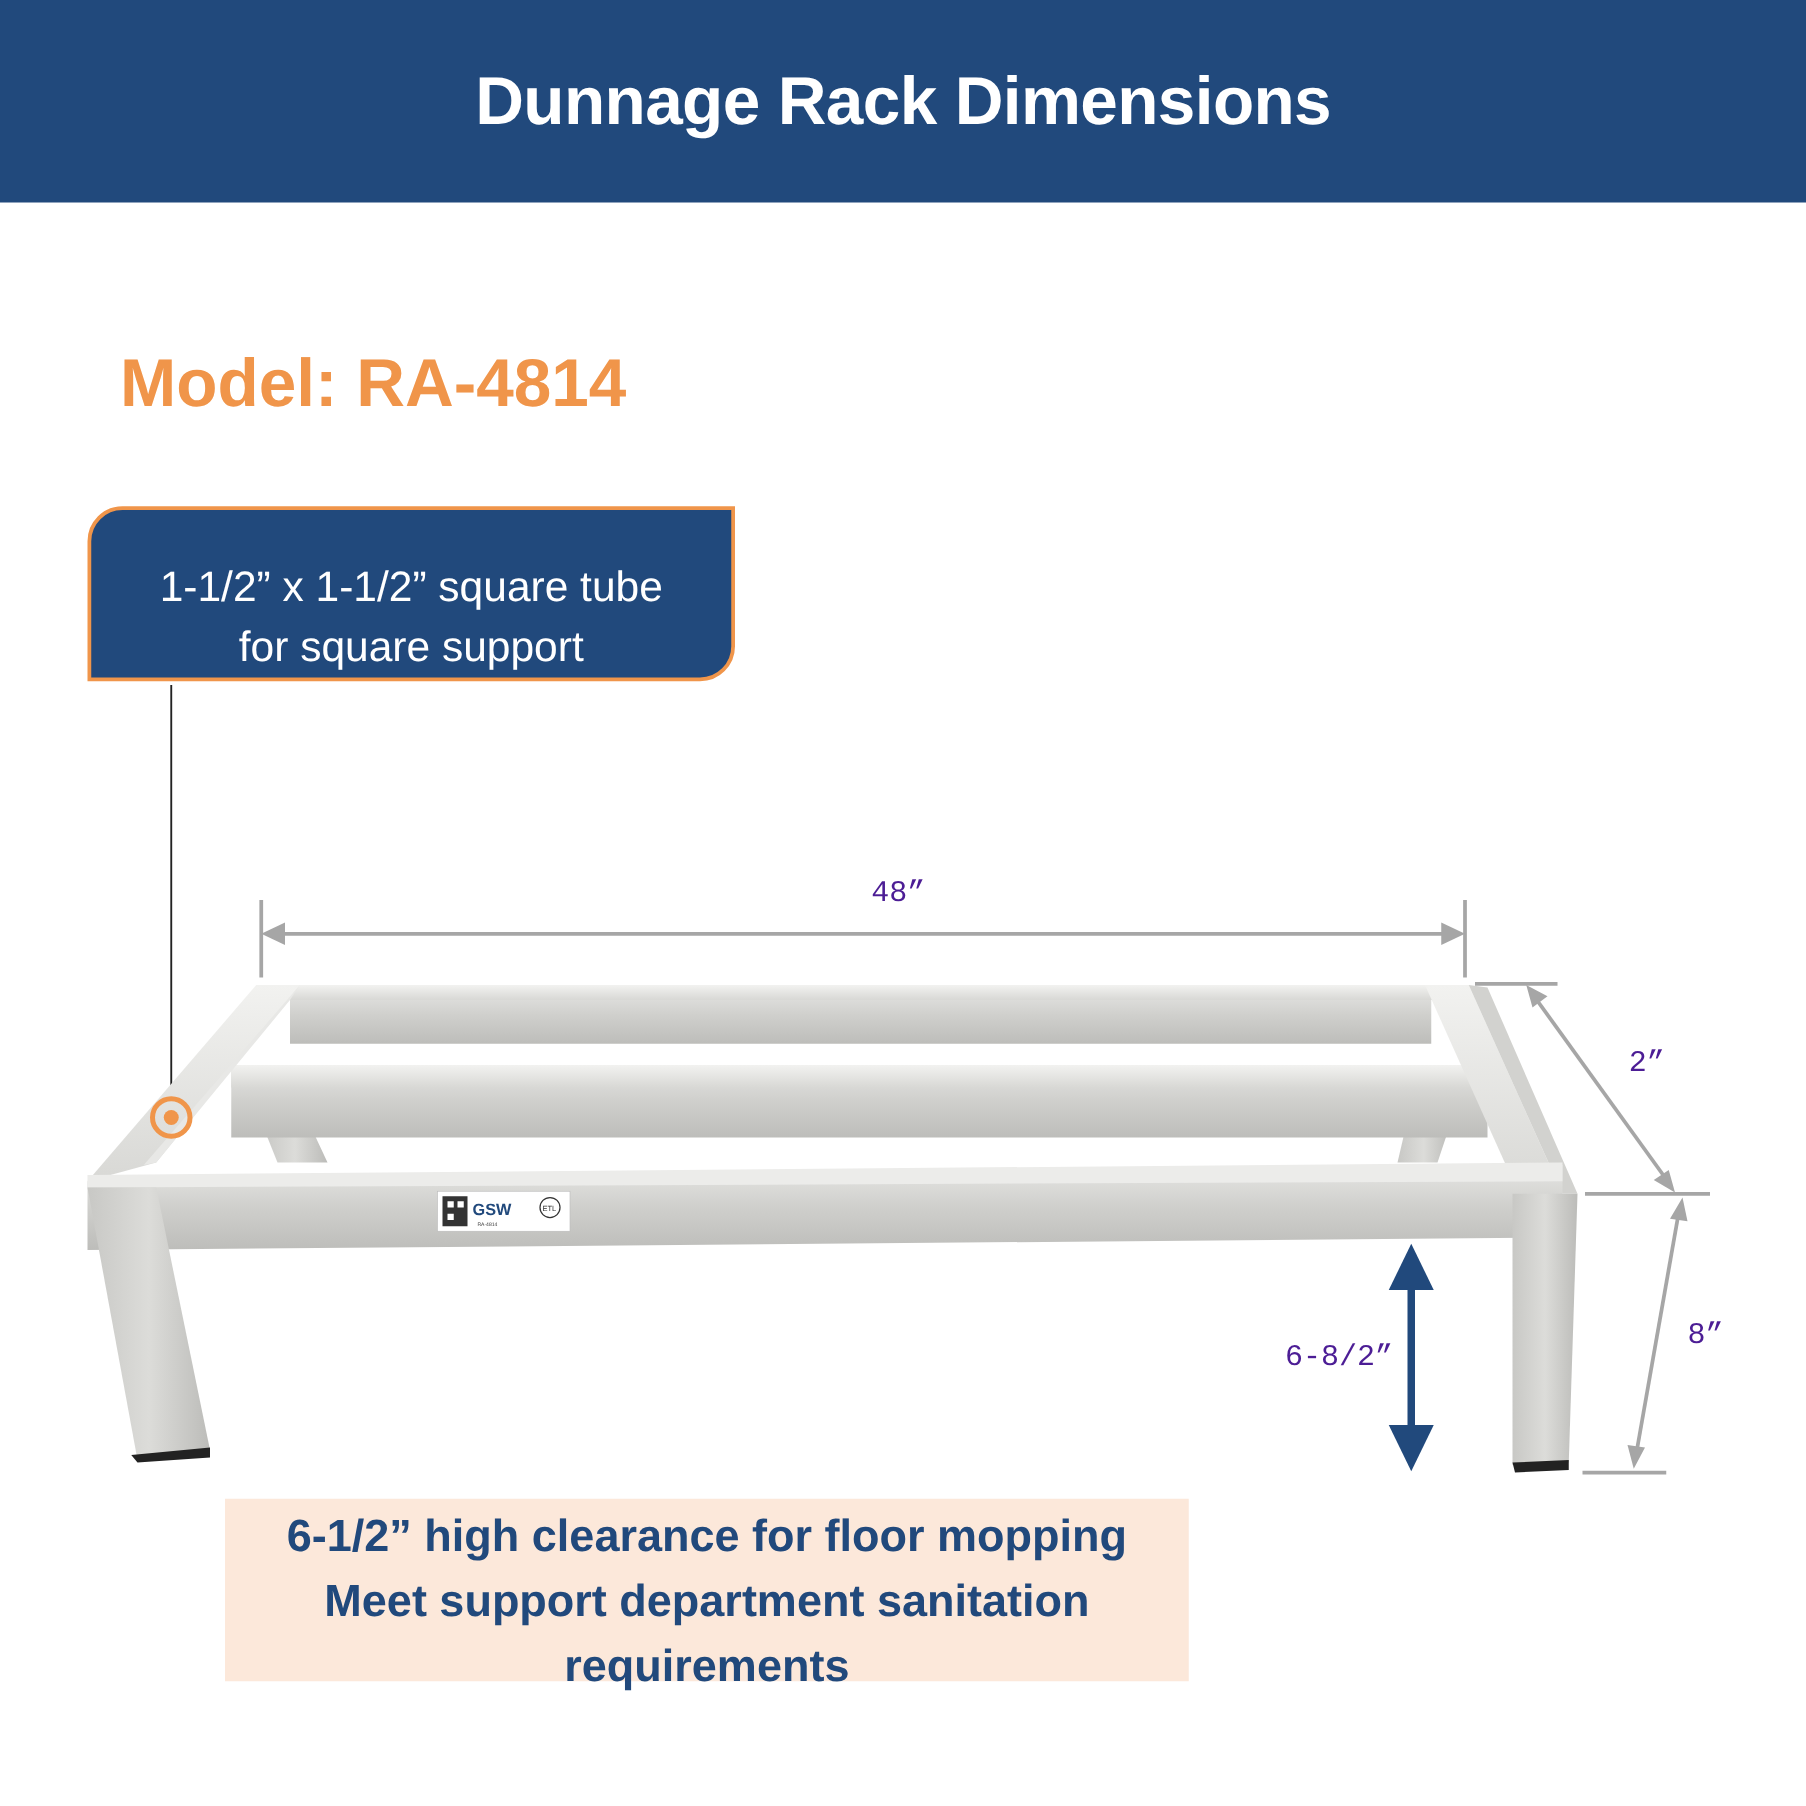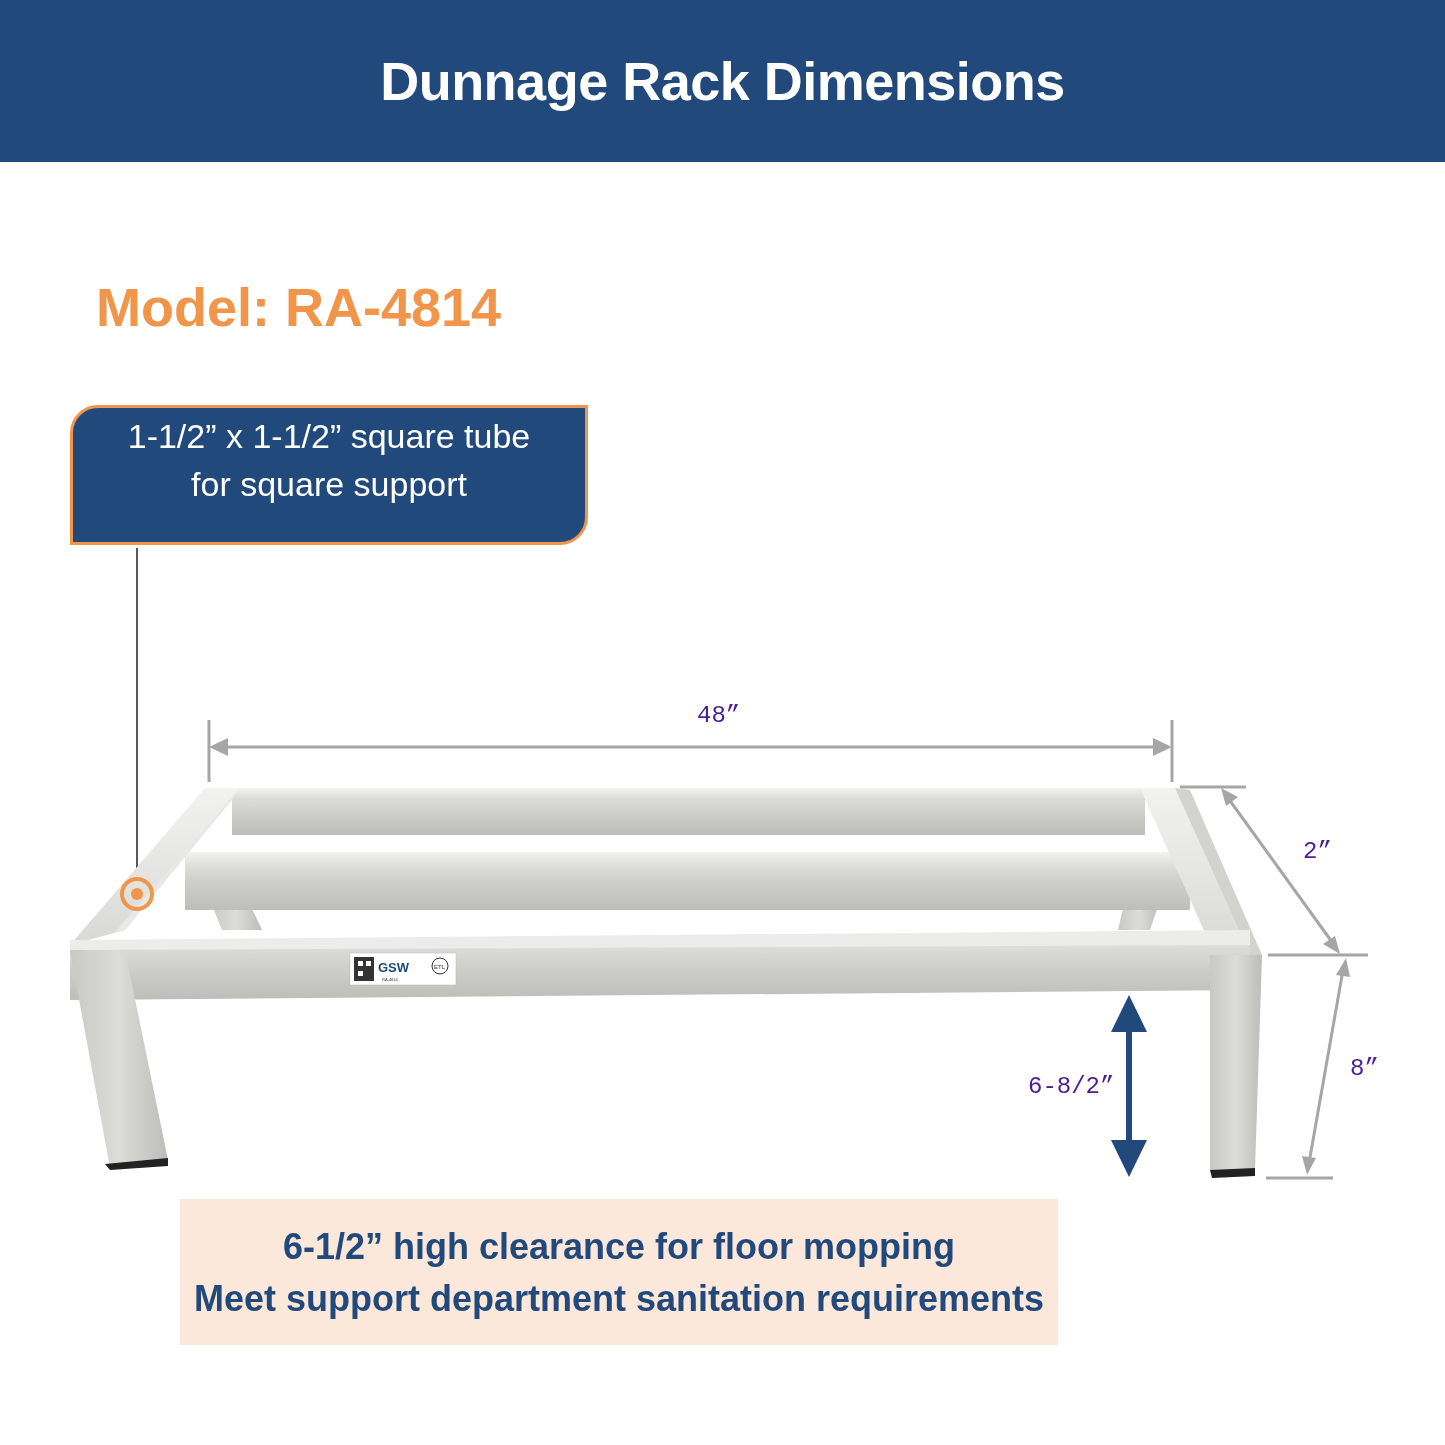--- a/index.html
+++ b/index.html
@@ -7,29 +7,29 @@
          font-family: "Liberation Sans", "DejaVu Sans", sans-serif; }
   .header { position: absolute; left: 0; top: 0; width: 1445px; height: 162px;
             background: #21497c; display: flex; align-items: center; justify-content: center; }
   .header h1 { margin: 0; color: #ffffff; font-size: 54px; font-weight: bold;
                letter-spacing: -0.5px; font-family: "Liberation Sans", sans-serif; }
   .model { position: absolute; left: 96px; top: 276px; color: #f0954a;
            font-size: 54px; font-weight: bold; font-family: "Liberation Sans", sans-serif; }
   .callout { position: absolute; left: 70px; top: 405px; width: 518px; height: 140px;
              box-sizing: border-box; background: #21497c; border: 3px solid #f0954a;
              border-radius: 28px 0 28px 0; color: #ffffff; text-align: center;
-             font-size: 34px; line-height: 48px; padding-top: 4px;
+             font-size: 34px; line-height: 48px; padding-top: 38px;
              font-family: "Liberation Sans", sans-serif; }
   .callout span { display: block; }
   .diagram { position: absolute; left: 0; top: 0; width: 1445px; height: 1445px; }
   .dim-label { position: absolute; font-size: 24px; color: #4c1d95;
                font-family: Liberation Mono, monospace; }
-  .footer-box { position: absolute; left: 180px; top: 1199px; width: 878px; height: 146px;
+  .footer-box { position: absolute; left: 180px; top: 1199px; width: 771px; height: 146px;
                 background: #fce8da; color: #21497c; font-weight: bold; text-align: center;
-                font-size: 36px; line-height: 52px; padding-top: 22px; box-sizing: border-box;
+                font-size: 36px; line-height: 52px; padding-top: 4px; box-sizing: border-box;
                 font-family: "Liberation Sans", sans-serif; }
   .footer-box span { display: block; }
 </style>
 </head>
 <body>
 
 <div class="header">
   <h1>Dunnage Rack Dimensions</h1>
 </div>
 

